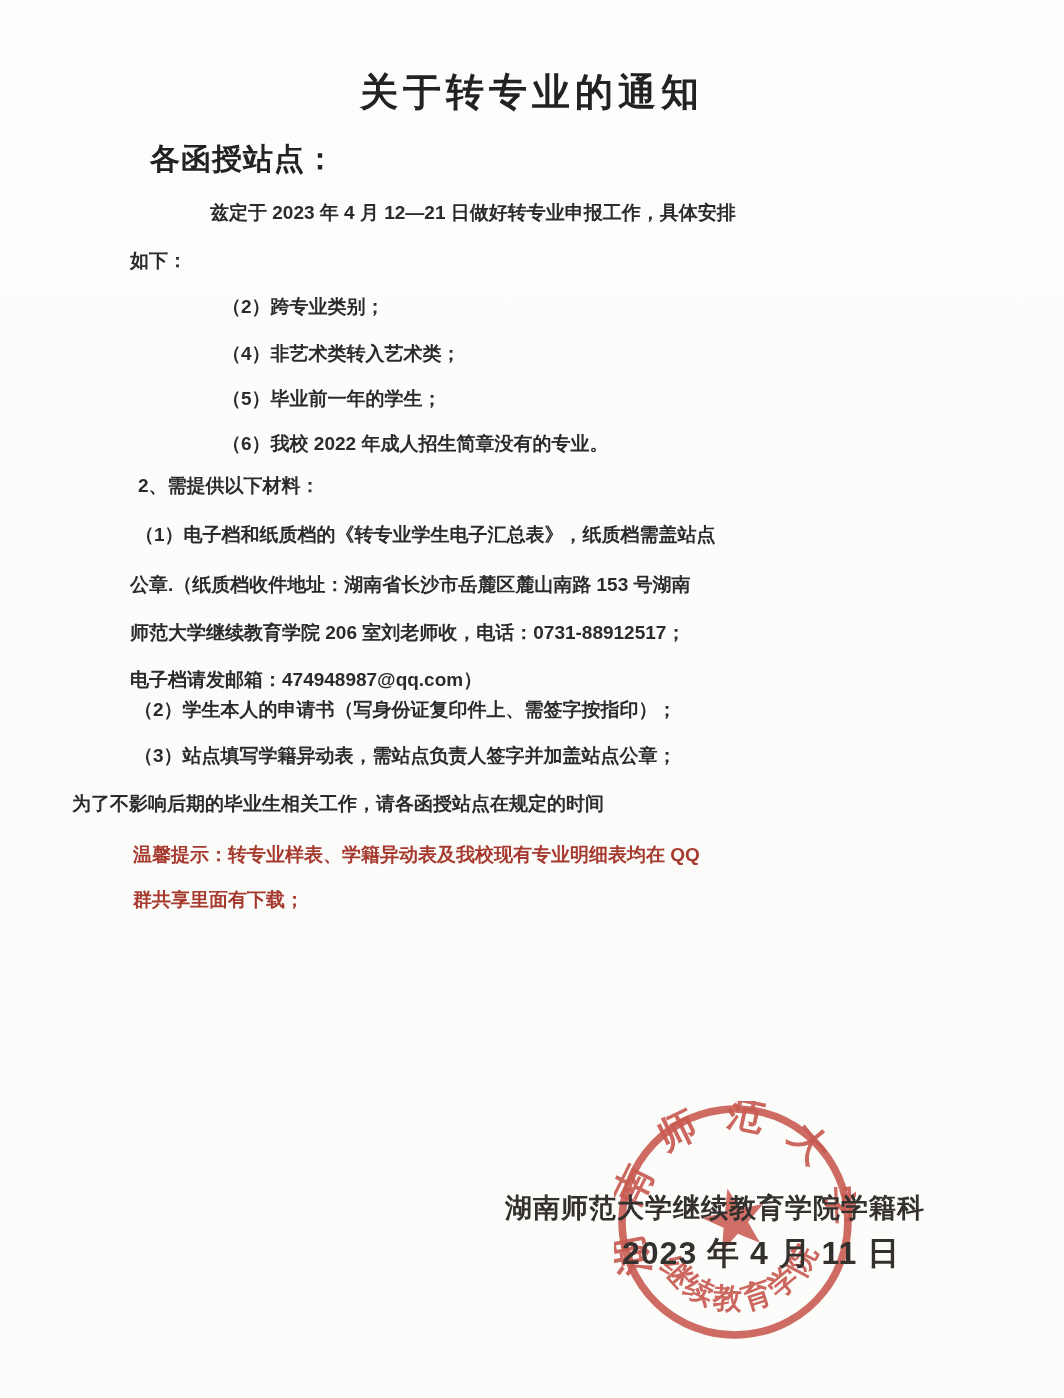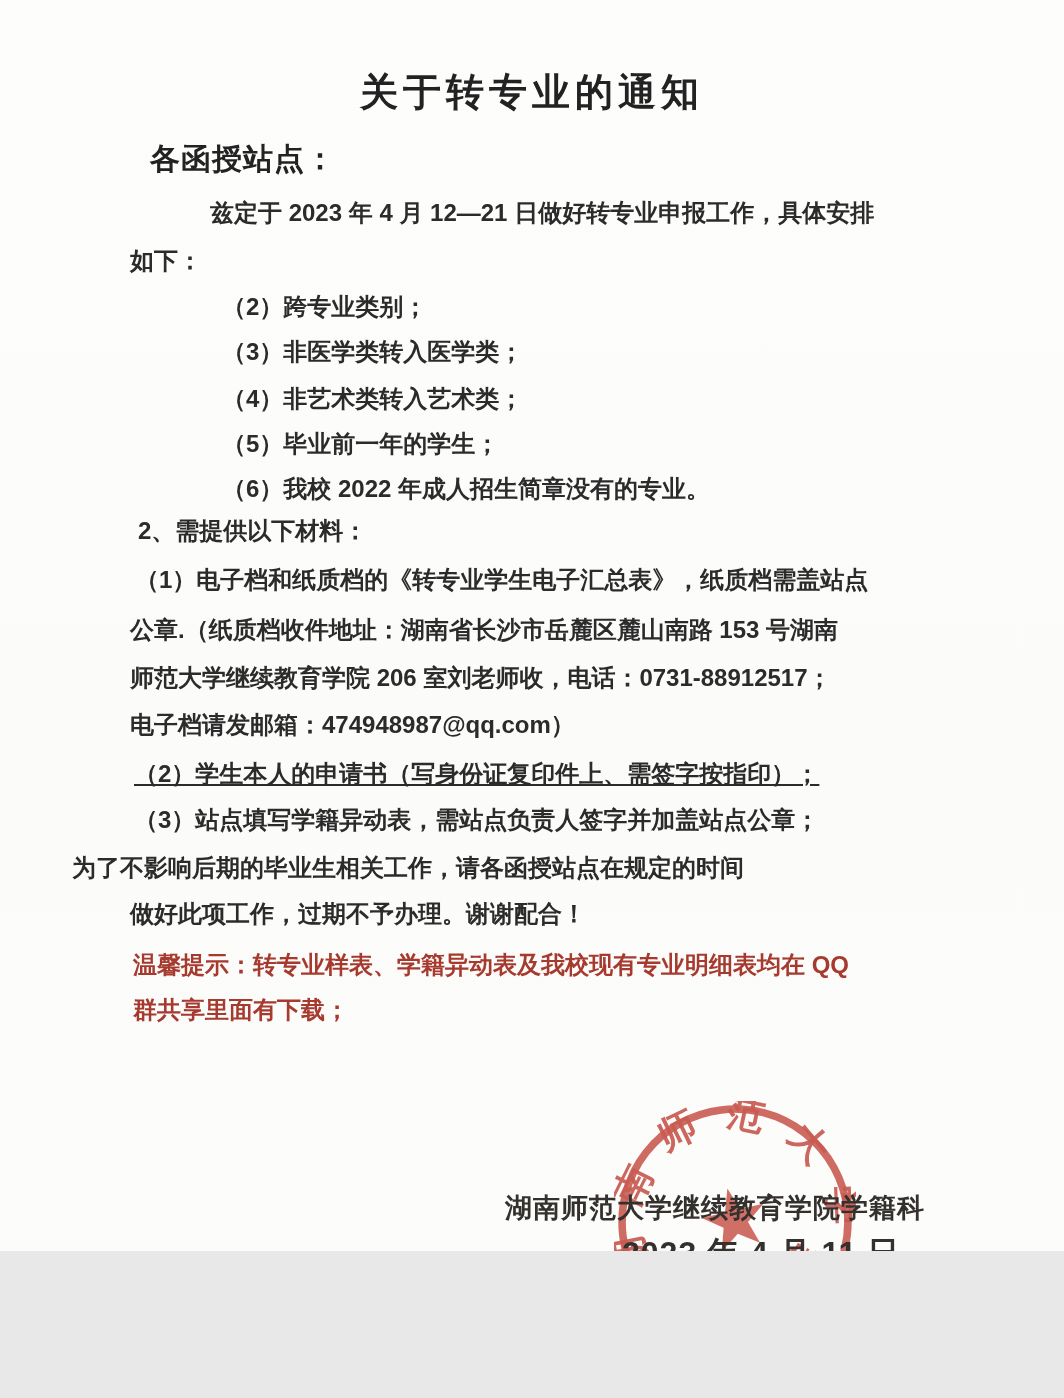--- a/index.html
+++ b/index.html
@@ -1,19 +1,19 @@
 <!DOCTYPE html>
 <html style="--notice_red: #a63a2f; --stamp_red: #c1453a; --ink: #2b2b2b;"><head>
 <meta charset="utf-8">
 <style>
   * { margin:0; padding:0; box-sizing:border-box; }
   html,body { background:#e8e8e8; }
   .page {
     position:relative;
-    width:1064px; height:1251px;
+    width:1064px; height:1398px;
     margin:0 auto;
     background:#fcfcfa;
     background-image: linear-gradient(180deg, #fdfdfc 0%, #fbfbf9 60%, #fcfcfa 100%);
     font-family:"Liberation Sans", sans-serif;
     color:#2a2a2a;
     overflow:hidden;
   }
   .title {
     margin-top:70px;
     text-align:center;
@@ -26,21 +26,21 @@
   .salutation {
     margin-top:29px;
     margin-left:150px;
     font-size:30px;
     line-height:32px;
     font-weight:700;
     letter-spacing:1px;
     color:#222;
   }
   .ln {
-    font-size:24px;
+    font-size:19px;
     line-height:30px;
     height:30px;
     font-weight:600;
     white-space:pre;
     color:#2b2b2b;
   }
   .red {
     color:var(--notice_red, #a63a2f);
     font-weight:700;
   }
@@ -79,36 +79,34 @@
 
   <div class="title">关于转专业的通知</div>
 
   <div class="salutation">各函授站点：</div>
 
   <div class="ln" style="margin-top:23px; margin-left:210px;">兹定于 2023 年 4 月 12—21 日做好转专业申报工作，具体安排</div>
   <div class="ln" style="margin-top:18px; margin-left:130px;font-family:Liberation Serif, serif;">如下：</div>
 
 
   <div class="ln" style="margin-top:16px; margin-left:222px;">（2）跨专业类别；</div>
-  <div class="ln" style="margin-top:15px; margin-left:222px;">（3）非医学类转入医学类；</div>
   <div class="ln" style="margin-top:17px; margin-left:222px;">（4）非艺术类转入艺术类；</div>
   <div class="ln" style="margin-top:15px; margin-left:222px;">（5）毕业前一年的学生；</div>
   <div class="ln" style="margin-top:15px; margin-left:222px;">（6）我校 2022 年成人招生简章没有的专业。</div>
 
   <div class="ln" style="margin-top:12px; margin-left:138px;">2、需提供以下材料：</div>
 
   <div class="ln" style="margin-top:19px; margin-left:135px;">（1）电子档和纸质档的《转专业学生电子汇总表》，纸质档需盖站点</div>
   <div class="ln" style="margin-top:20px; margin-left:130px;">公章.（纸质档收件地址：湖南省长沙市岳麓区麓山南路 153 号湖南</div>
   <div class="ln" style="margin-top:18px; margin-left:130px;">师范大学继续教育学院 206 室刘老师收，电话：0731-88912517；</div>
   <div class="ln" style="margin-top:17px; margin-left:130px;">电子档请发邮箱：474948987@qq.com）</div>
-  <div class="ln" style="margin-top:19px; margin-left:134px;text-decoration:underline;">（2）学生本人的申请书（写身份证复印件上、需签字按指印）；</div>
+  <div class="ln" style="margin-left:134px;">（2）学生本人的申请书（写身份证复印件上、需签字按指印）；</div>
   <div class="ln" style="margin-top:16px; margin-left:134px;">（3）站点填写学籍异动表，需站点负责人签字并加盖站点公章；</div>
 
   <div class="ln" style="margin-top:18px; margin-left:72px;">为了不影响后期的毕业生相关工作，请各函授站点在规定的时间</div>
-  <div class="ln" style="margin-top:16px; margin-left:130px;">做好此项工作，过期不予办理。谢谢配合！</div>
 
   <div class="ln red" style="margin-top:21px; margin-left:133px;">温馨提示：转专业样表、学籍异动表及我校现有专业明细表均在 QQ</div>
   <div class="ln red" style="margin-top:15px; margin-left:133px;">群共享里面有下载；</div>
 
   <div class="sig-line">湖南师范大学继续教育学院学籍科</div>
   <div class="date-line">2023 年 4 月 11 日</div>
 
   <svg class="stamp" viewBox="0 0 240 240" xmlns="http://www.w3.org/2000/svg" xmlns:xlink="http://www.w3.org/1999/xlink">
     <g transform="rotate(-7 120 120)">
       <circle cx="120" cy="120" r="112" fill="none" stroke="#c1453a" stroke-width="7.5" opacity="0.9"></circle>

